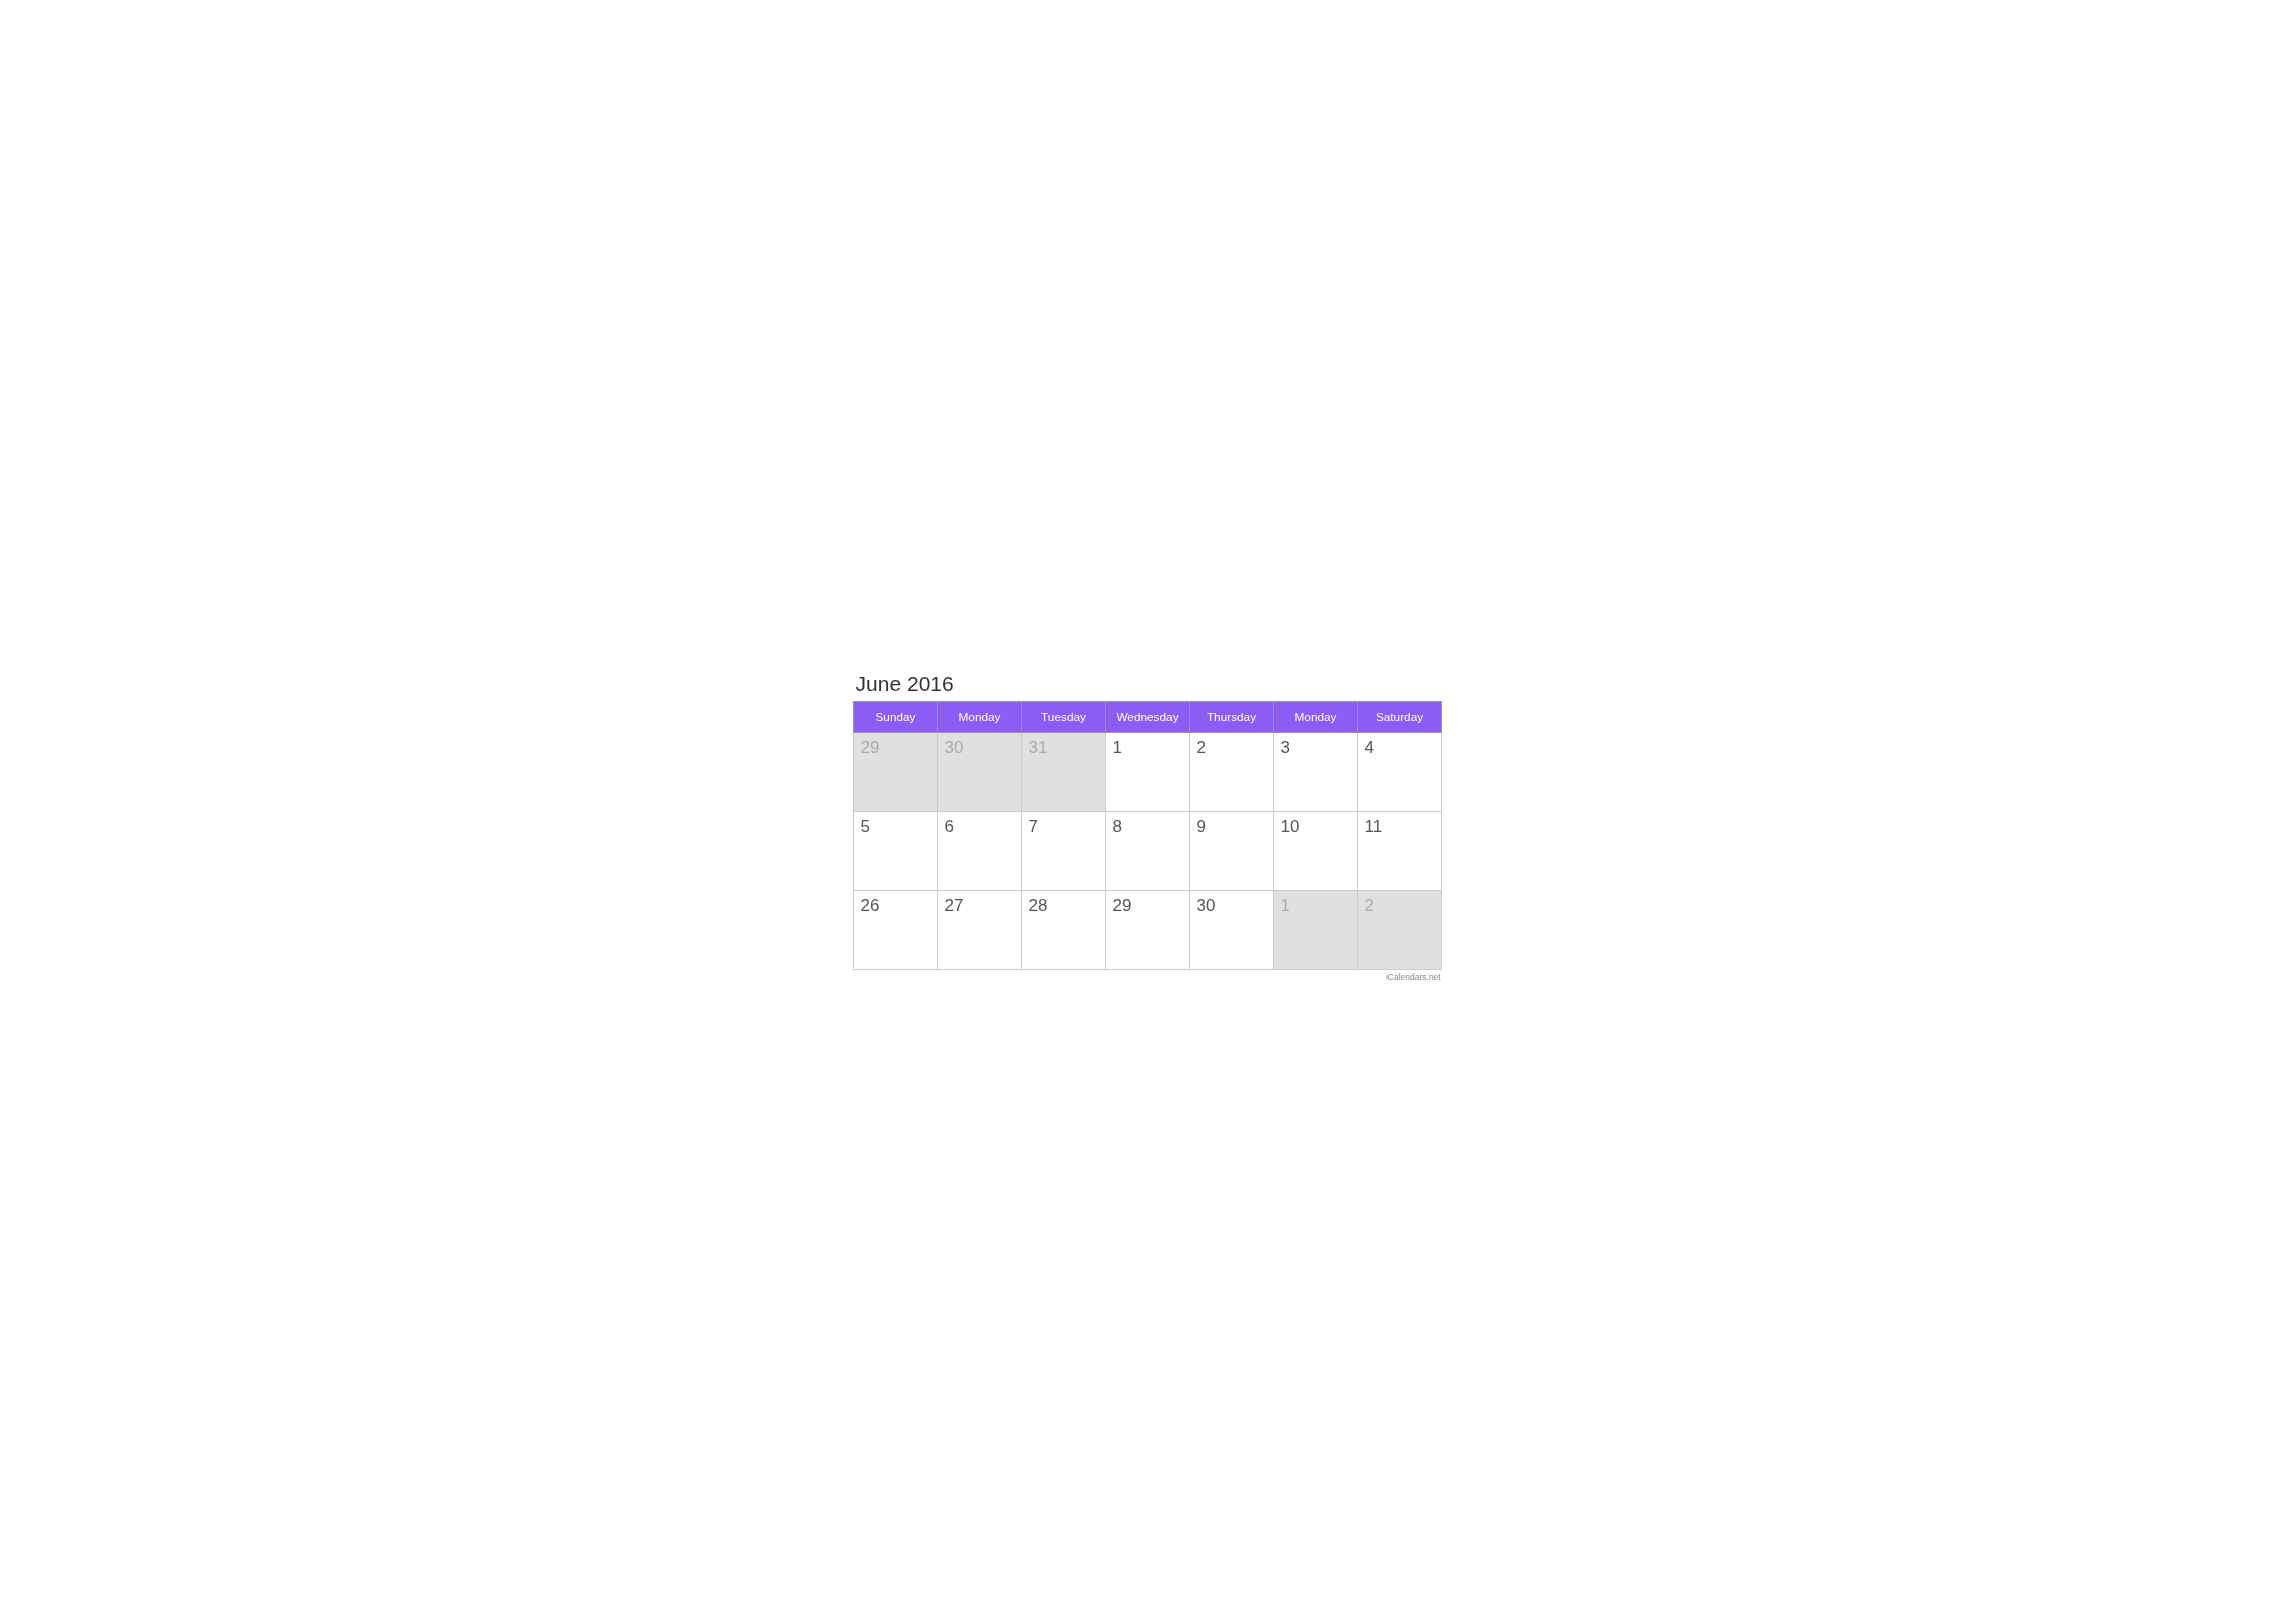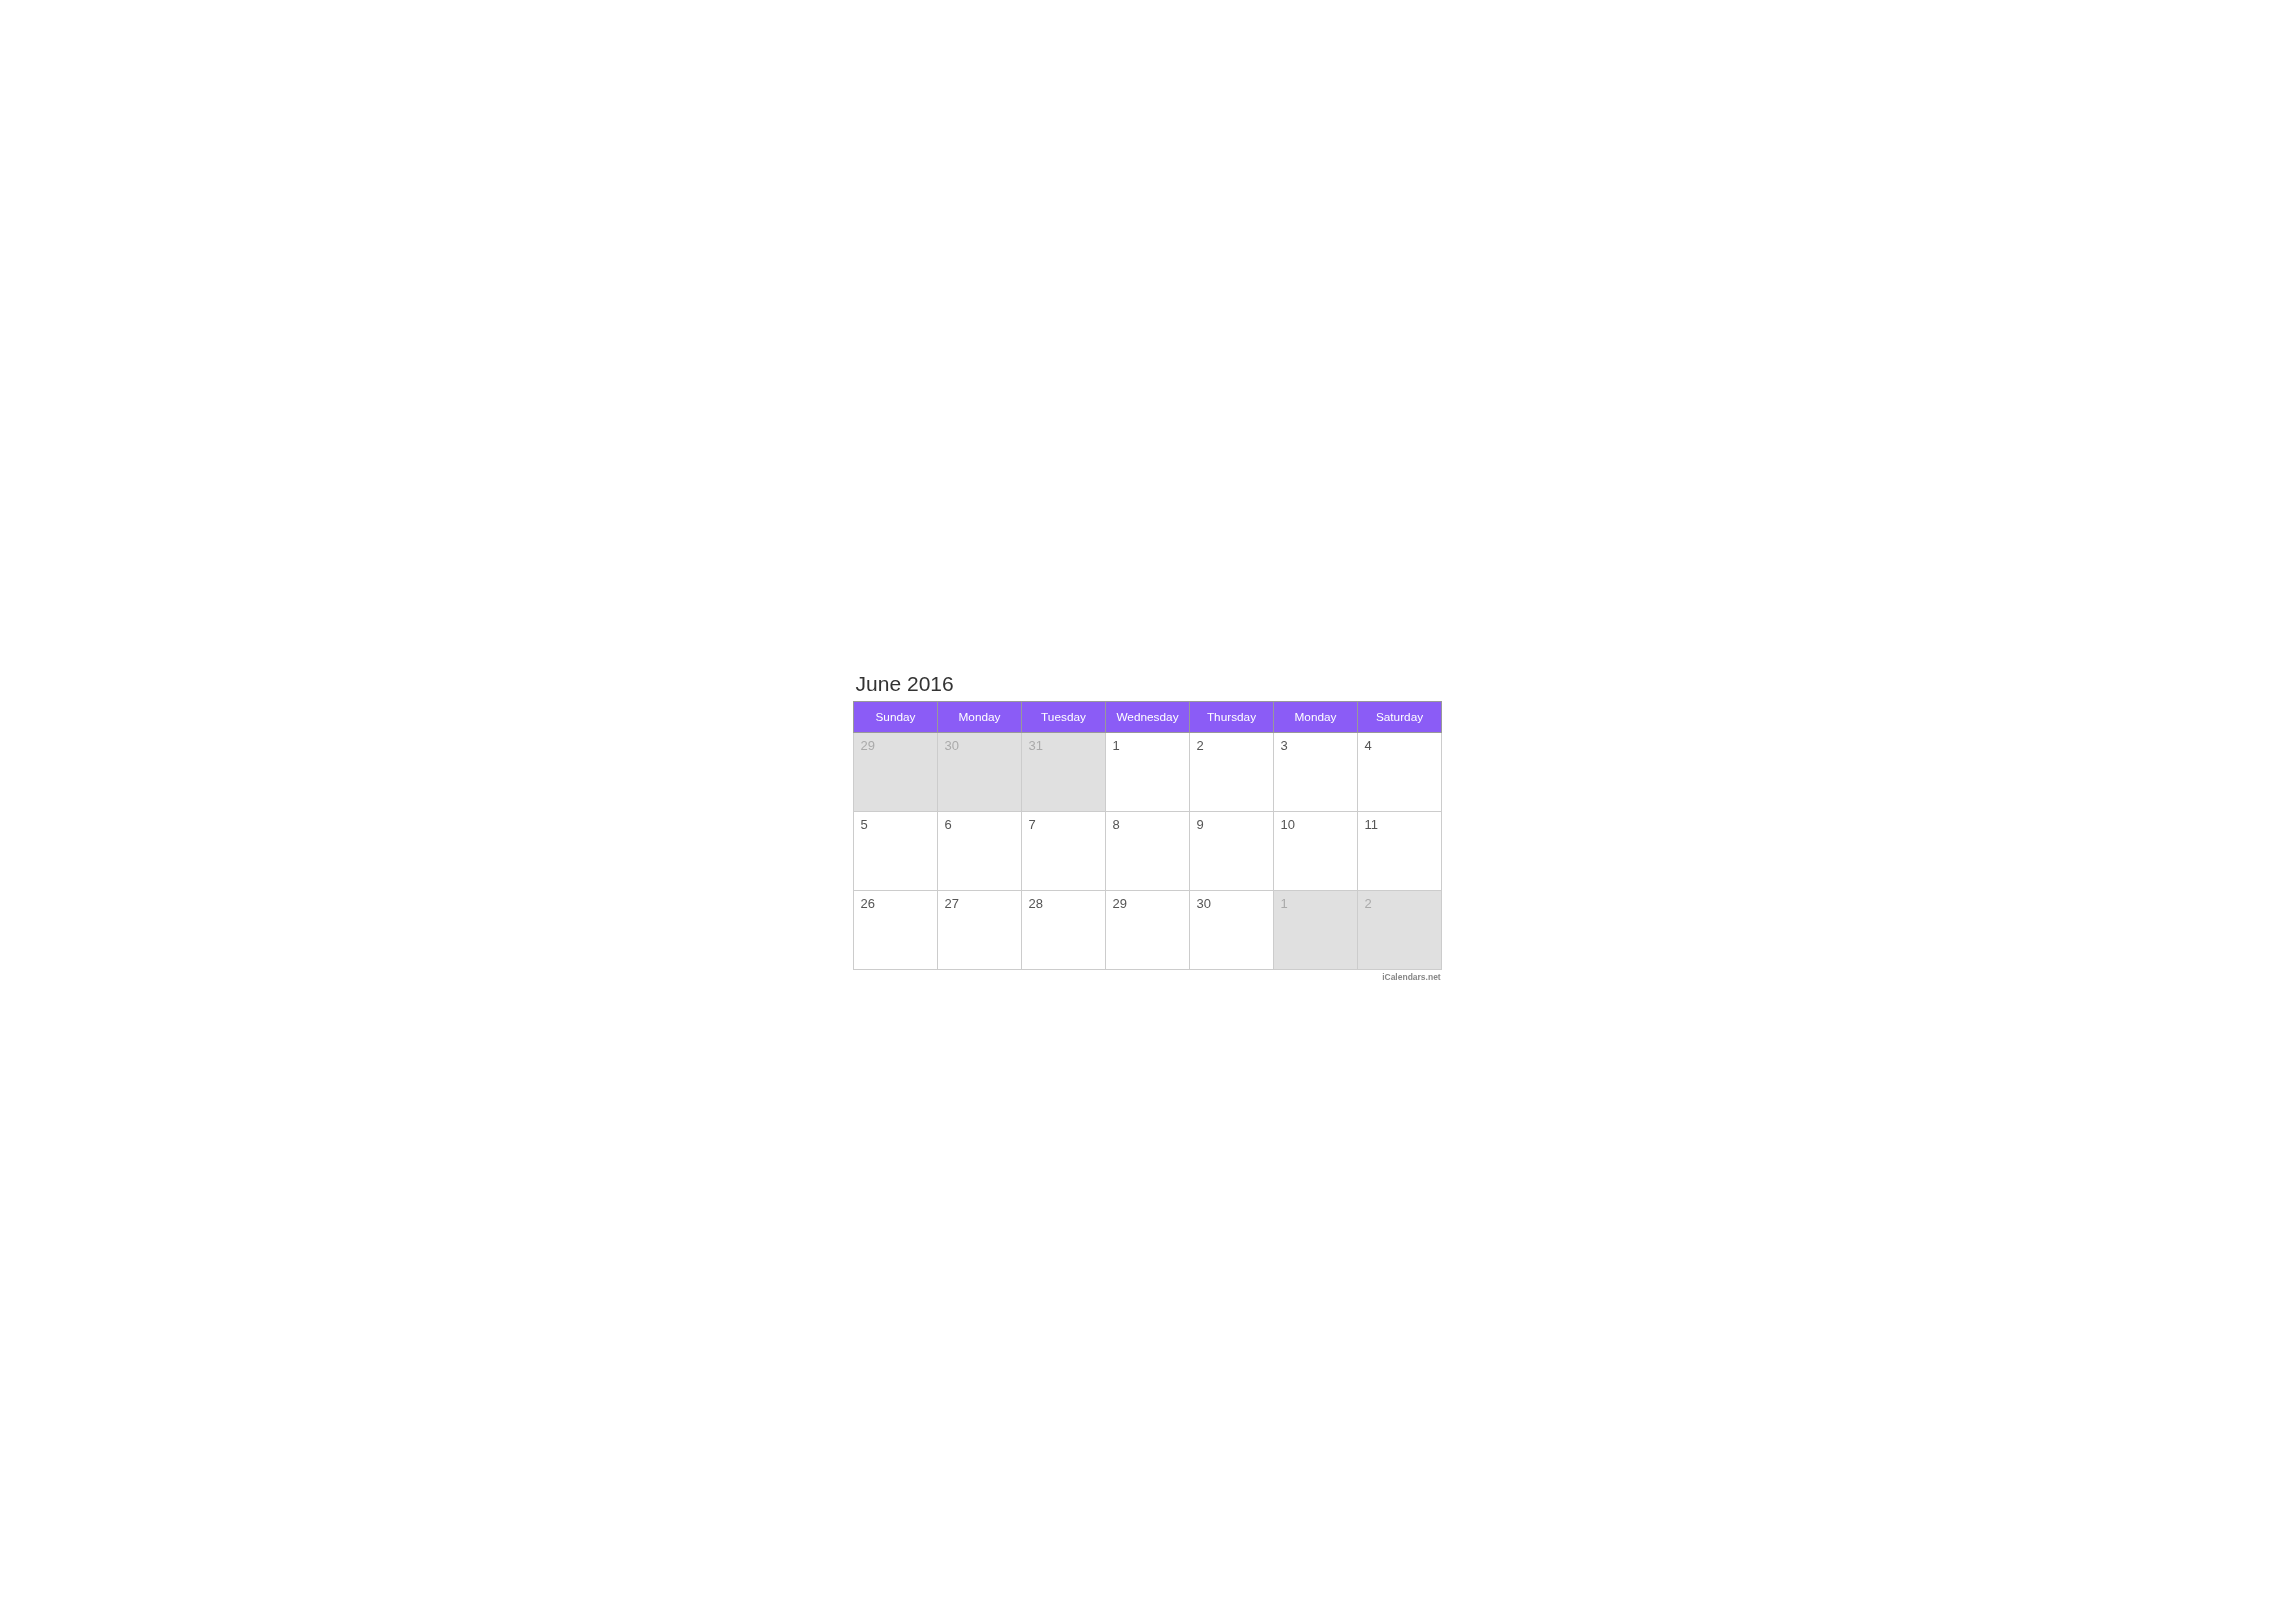--- a/index.html
+++ b/index.html
@@ -47,41 +47,40 @@
       padding: 7.9px 5.2px;
       border: 1px solid #999999;
     }
 
     .calendar-table tbody tr td {
       width: 84px;
       height: 79px;
       vertical-align: top;
       padding: 5.2px 6.5px;
       border: 1px solid #cccccc;
-      font-size: 13px;
+      font-size: 17px;
       color: #555555;
     }
 
     .calendar-table tbody tr td.other-month {
       background-color: #e0e0e0;
       color: #aaaaaa;
     }
 
     .calendar-table tbody tr td.current-month {
       background-color: #ffffff;
       color: #555555;
     }
 
     .watermark {
       text-align: right;
       font-size: 8.5px;
       color: #888888;
       margin-top: 2.6px;
       padding-right: 1.3px;
-      font-weight: bold;
     }
   </style>
 </head>
 <body>
 
 <div class="calendar-wrapper">
   <h1 class="calendar-title">June 2016</h1>
   <table class="calendar-table">
     <thead>
       <tr>

